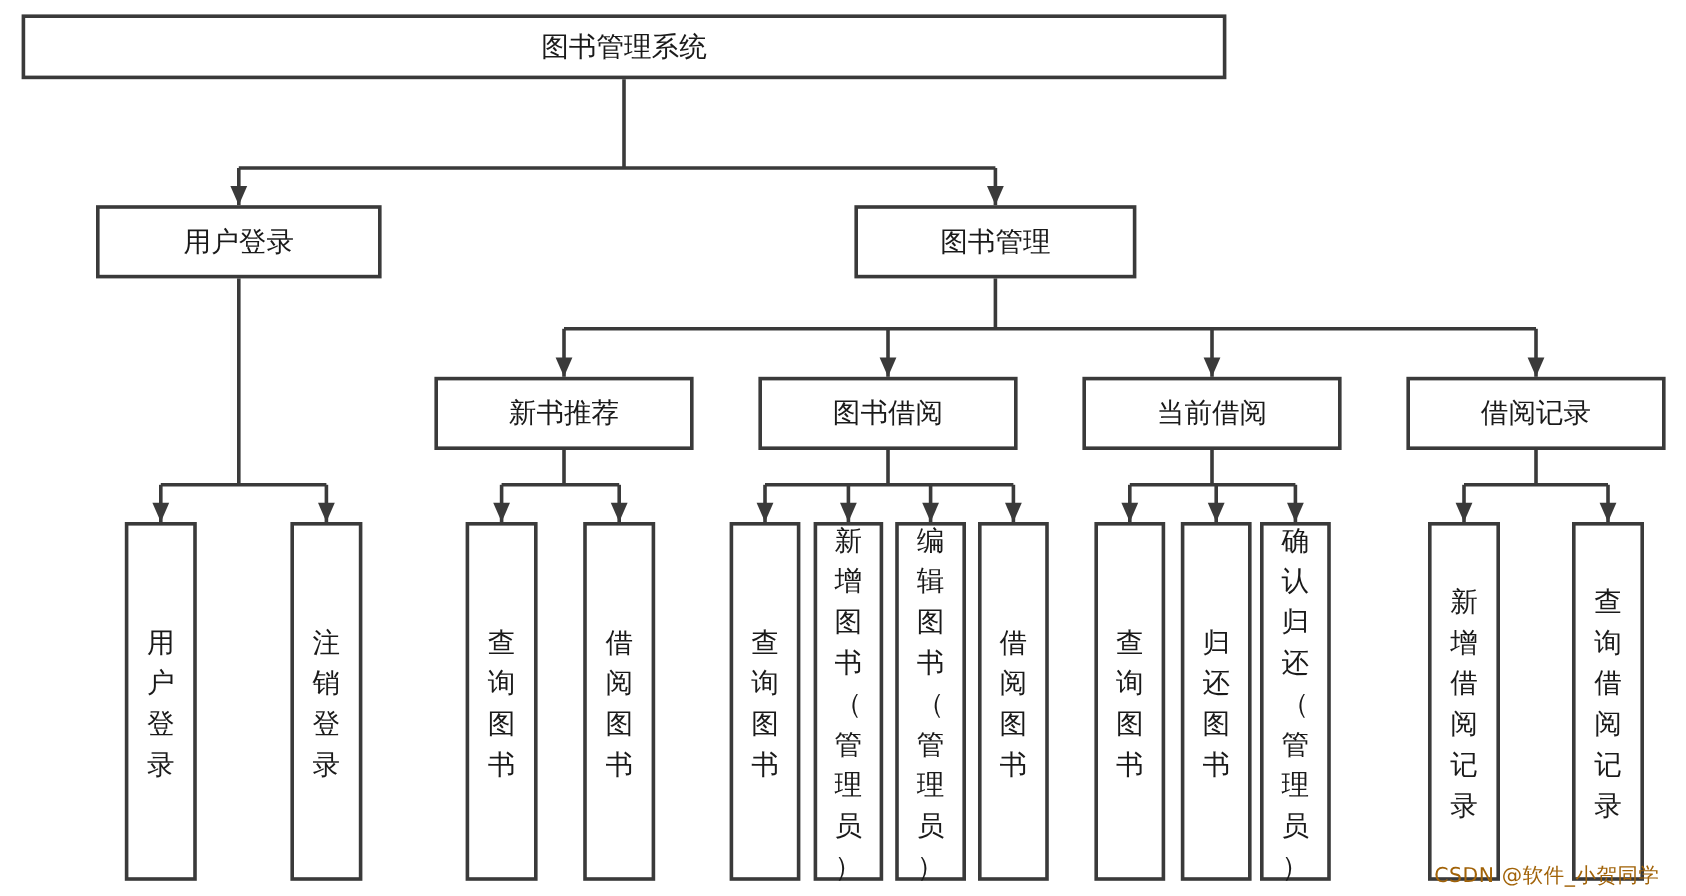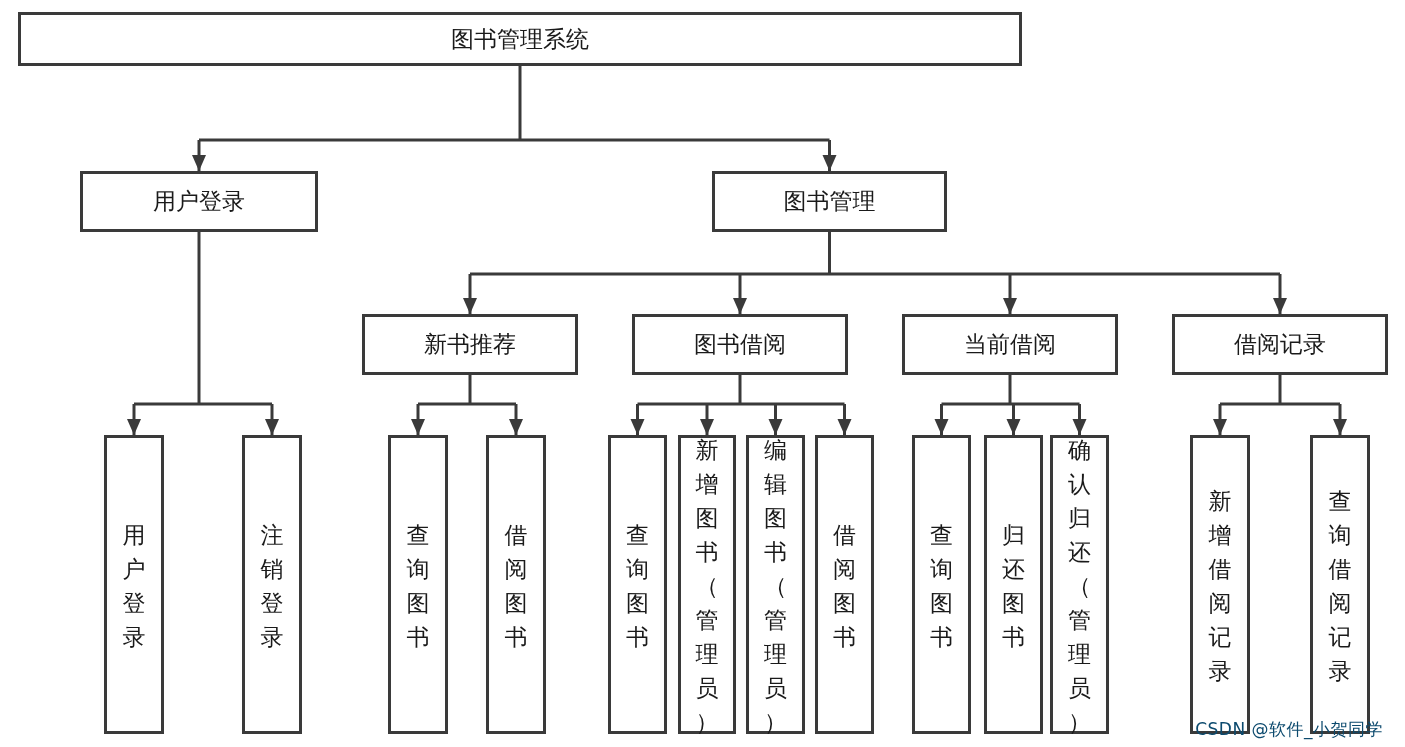--- a/index.html
+++ b/index.html
@@ -58,21 +58,21 @@
     font-family: "DejaVu Sans", "Liberation Sans", sans-serif;
     font-size: 23px;
     text-anchor: middle;
   }
   .watermark-text {
     position: absolute;
     right: 12px;
     bottom: 6px;
     font-family: "DejaVu Sans", "Liberation Sans", sans-serif;
     font-size: 17px;
-    color: #0c4a6e;
+    color: #a16207;
     letter-spacing: 0.5px;
     white-space: nowrap;
     pointer-events: none;
   }
 </style>
 </head>
 <body>
 
 <div id="diagram-root">
 

